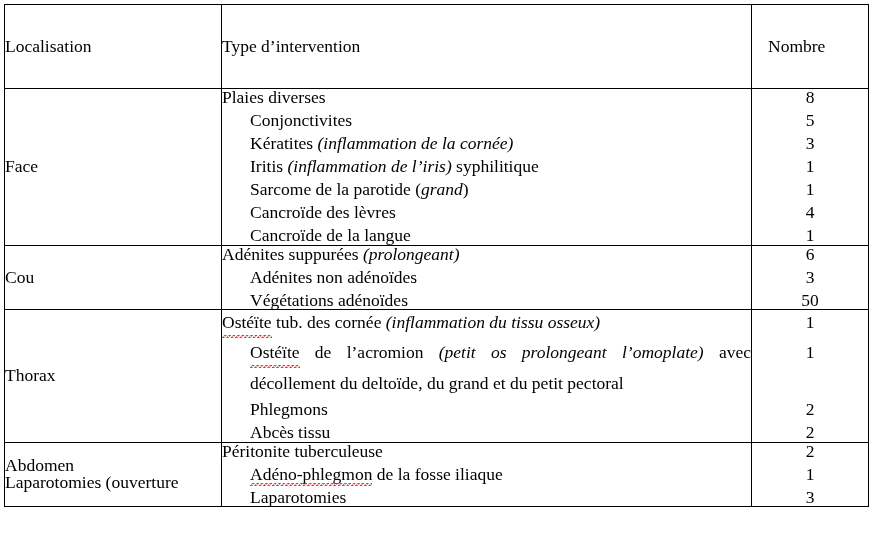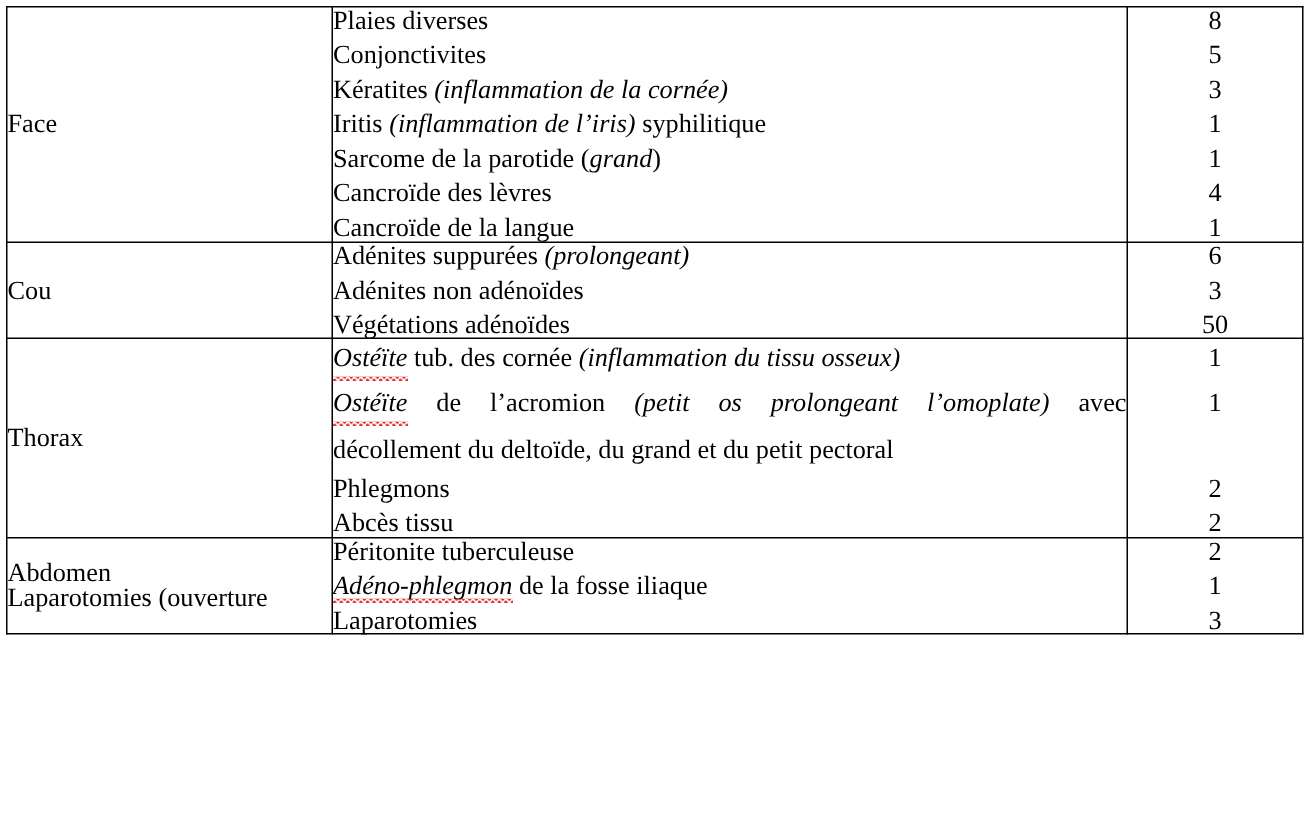--- a/index.html
+++ b/index.html
@@ -80,21 +80,21 @@
   .type-cell {
     padding: 0 8px 0 12px;
   }
   .type-list {
     display: block;
   }
   .type-line {
     display: block;
     white-space: nowrap;
   }
-  .type-line + .type-line { margin-top: 5.5px; }
+  .type-line + .type-line { margin-top: 5.5px; margin-left: 28px; }
 
   
   .type-line.justified {
     white-space: normal;
     text-align: justify;
     text-align-last: justify;
     line-height: 1.42;
   }
   .type-line.flow {
     white-space: normal;
@@ -102,21 +102,20 @@
   }
 
   em.it {
     font-style: italic;
   }
 
   
   .misspell {
     position: relative;
     display: inline-block;
-    font-style: italic;
   }
   .misspell::after {
     content: "";
     position: absolute;
     left: 0;
     right: 0;
     bottom: -3px;
     height: 3px;
     background-image:
       radial-gradient(circle at 1.1px 2.6px, #e03030 1.05px, rgba(224,48,48,0) 1.25px),
@@ -145,20 +144,31 @@
 <div class="page">
 
   <table class="interventions">
     <colgroup>
       <col class="c-loc">
       <col class="c-type">
       <col class="c-nb">
     </colgroup>
     <tbody>
 
+      <tr>
+        <td class="hdr-cell">
+          <span class="hdr-text">Localisation</span>
+        </td>
+        <td class="hdr-cell">
+          <span class="hdr-text">Type d’intervention</span>
+        </td>
+        <td class="hdr-cell nb">
+          <span class="hdr-text">Nombre</span>
+        </td>
+      </tr>
 
       <tr>
         <td class="loc-cell">
           <span class="loc-text">Face</span>
         </td>
         <td class="type-cell">
           <span class="type-list">
             <span class="type-line">
               <span>Plaies diverses</span>
             </span>

